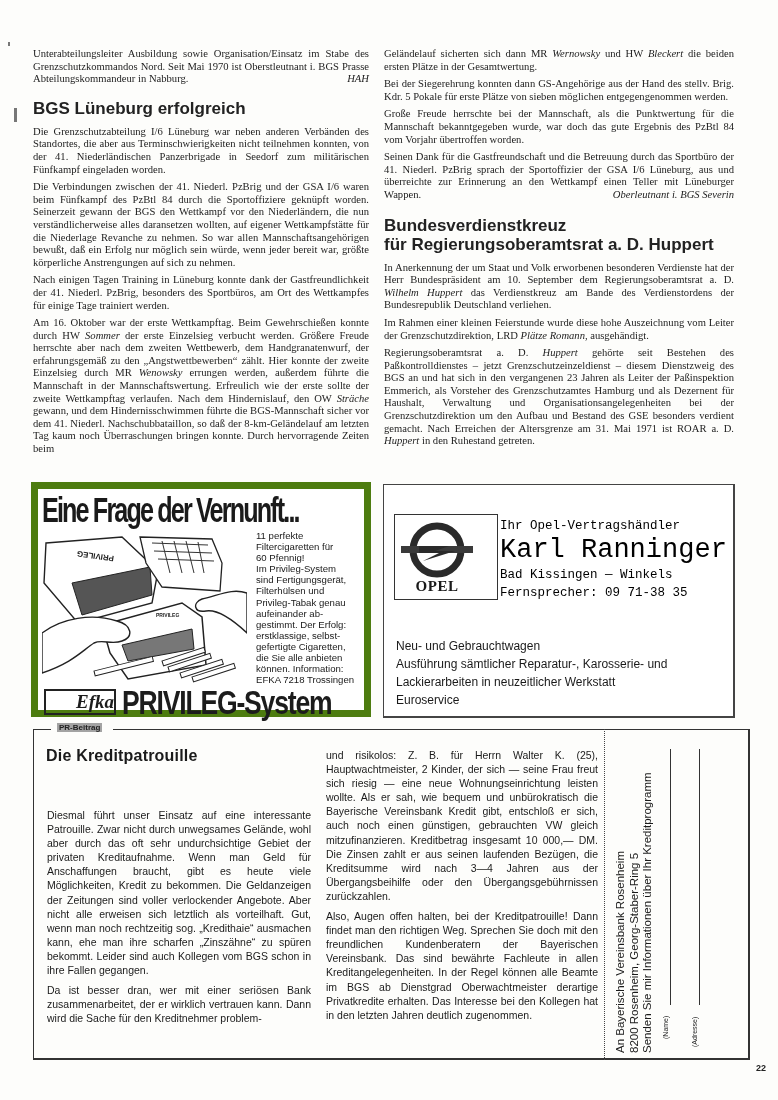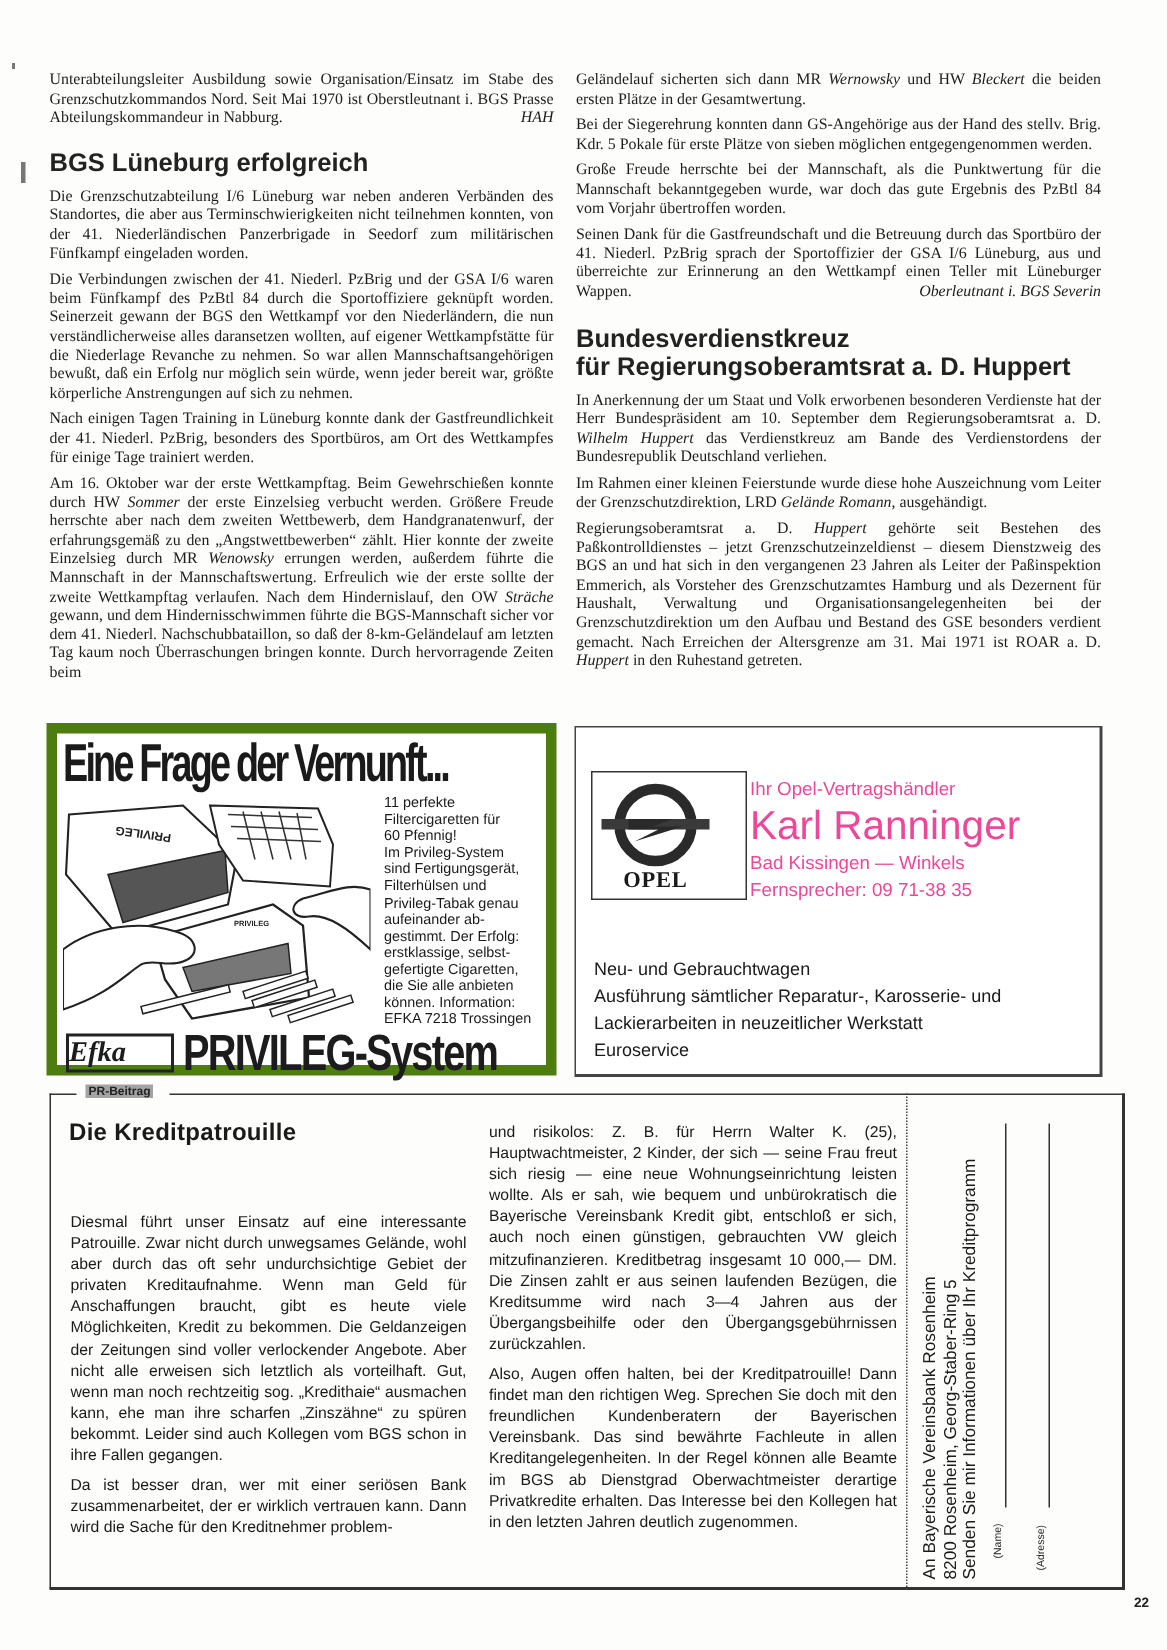--- a/index.html
+++ b/index.html
@@ -14,26 +14,26 @@
   h2.headline { font-family: "Liberation Sans", sans-serif; font-weight: bold; font-size: 17px; line-height: 19px; margin: 13px 0 8px 0; color: #222; }
   em { font-style: italic; }
   .margin-mark { position: absolute; left: 8px; width: 2px; background: #777; }
 
   
   .ad-efka { position: absolute; left: 31px; top: 482px; width: 340px; height: 235px; border: 7px solid #4d7c0f; box-sizing: border-box; background: #fff; }
   .efka-title { position: absolute; left: 4px; top: 0; font-family: "Liberation Sans", sans-serif; font-weight: bold; font-size: 34px; letter-spacing: -2.5px; transform: scaleX(0.74) scaleY(1.05); transform-origin: left top; white-space: nowrap; color: #1a1a1a; }
   .efka-illus { position: absolute; left: 4px; top: 44px; width: 205px; height: 152px; }
   .efka-copy { position: absolute; left: 218px; top: 41px; width: 115px; font-family: "Liberation Sans", sans-serif; font-size: 9.6px; line-height: 11.1px; color: #1a1a1a; }
   .efka-bottom { position: absolute; left: 0; top: 194px; width: 336px; height: 37px; }
-  .efka-logo { position: absolute; left: 6px; top: 6px; width: 72px; height: 26px; border: 2px solid #222; box-sizing: border-box; font-family: "Liberation Serif", serif; font-style: italic; font-weight: bold; font-size: 19px; line-height: 22px; text-align: left; }
+  .efka-logo { position: absolute; left: 6px; top: 6px; width: 72px; height: 26px; border: 2px solid #222; box-sizing: border-box; font-family: "Liberation Serif", serif; font-style: italic; font-weight: bold; font-size: 19px; line-height: 22px; text-align: right; }
   .efka-system { position: absolute; left: 84px; top: 0px; font-family: "Liberation Sans", sans-serif; font-weight: bold; font-size: 34px; letter-spacing: -1.5px; transform: scaleX(0.78); transform-origin: left top; white-space: nowrap; }
 
   .ad-opel { position: absolute; left: 383px; top: 484px; width: 352px; height: 234px; border: 1px solid #444; border-right-width: 2px; border-bottom-width: 2px; box-sizing: border-box; background: #fff; }
   .opel-logo { position: absolute; left: 10px; top: 29px; width: 104px; height: 86px; border: 1.5px solid #333; box-sizing: border-box; }
-  .opel-lines { position: absolute; left: 116px; top: 34px; font-family: Liberation Sans, sans-serif; color: #ec4899; }
+  .opel-lines { position: absolute; left: 116px; top: 34px; font-family: Liberation Mono, monospace; color: #000000; }
   .opel-intro { font-size: 12.5px; line-height: 15px; }
   .opel-name { font-size: 27px; line-height: 30px; margin-top: 1px; }
   .opel-city { font-size: 12.5px; line-height: 17px; margin-top: 2px; }
   .opel-phone { font-size: 12.5px; line-height: 17px; margin-top: 1px; }
   .opel-services { position: absolute; left: 12px; top: 152px; font-family: "Liberation Sans", sans-serif; font-size: 12px; line-height: 18px; color: #1a1a1a; }
 
   
   .pr-frame { position: absolute; left: 33px; top: 729px; width: 717px; height: 331px; }
   .pr-frame .top-line-l { position: absolute; left: 0; top: 0; width: 18px; height: 1px; background: #333; }
   .pr-frame .top-line-r { position: absolute; left: 80px; top: 0; width: 637px; height: 1px; background: #333; }
@@ -83,21 +83,21 @@
     <span class="inline-byline">Oberleutnant i. BGS Severin</span>
   </p>
   <h2 class="headline" style="margin-top:14px;">
     <span>Bundesverdienstkreuz</span><br>
     <span>für Regierungsoberamtsrat a. D. Huppert</span>
   </h2>
   <p>
     <span>In Anerkennung der um Staat und Volk erworbenen besonderen Verdienste hat der Herr Bundespräsident am 10. September dem Regierungsoberamtsrat a. D. </span><em>Wilhelm Huppert</em><span> das Verdienstkreuz am Bande des Verdienstordens der Bundesrepublik Deutschland verliehen.</span>
   </p>
   <p>
-    <span>Im Rahmen einer kleinen Feierstunde wurde diese hohe Auszeichnung vom Leiter der Grenzschutzdirektion, LRD </span><em>Gelände Romann</em><span>, ausgehändigt.</span>
+    <span>Im Rahmen einer kleinen Feierstunde wurde diese hohe Auszeichnung vom Leiter der Grenzschutzdirektion, LRD </span><em>Plätze Romann</em><span>, ausgehändigt.</span>
   </p>
   <p class="last">
     <span>Regierungsoberamtsrat a. D. </span><em>Huppert</em><span> gehörte seit Bestehen des Paßkontrolldienstes – jetzt Grenzschutzeinzeldienst – diesem Dienstzweig des BGS an und hat sich in den vergangenen 23 Jahren als Leiter der Paßinspektion Emmerich, als Vorsteher des Grenzschutzamtes Hamburg und als Dezernent für Haushalt, Verwaltung und Organisationsangelegenheiten bei der Grenzschutzdirektion um den Aufbau und Bestand des GSE besonders verdient gemacht. Nach Erreichen der Altersgrenze am 31. Mai 1971 ist ROAR a. D. </span><em>Huppert</em><span> in den Ruhestand getreten.</span>
   </p>
 </div>
 
 <div class="ad-efka">
   <div class="efka-title">Eine Frage der Vernunft...</div>
   <svg class="efka-illus" viewBox="0 0 205 152">
 

